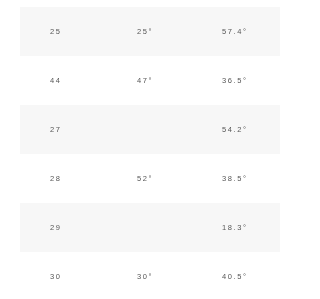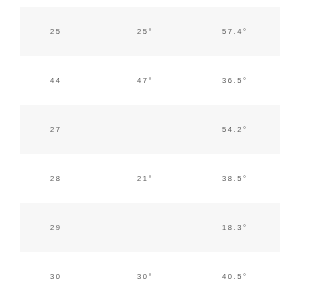--- a/index.html
+++ b/index.html
@@ -87,21 +87,21 @@
       </div>
       <div class="table-row striped">
         <div class="row-cells">
           <span class="cell cell-size">27</span>
           <span class="cell cell-measure">54.2°</span>
         </div>
       </div>
       <div class="table-row">
         <div class="row-cells">
           <span class="cell cell-size">28</span>
-          <span class="cell cell-angle">21°</span>
+          <span class="cell cell-angle">52°</span>
           <span class="cell cell-measure">38.5°</span>
         </div>
       </div>
       <div class="table-row striped">
         <div class="row-cells">
           <span class="cell cell-size">29</span>
           <span class="cell cell-measure">18.3°</span>
         </div>
       </div>
       <div class="table-row">

